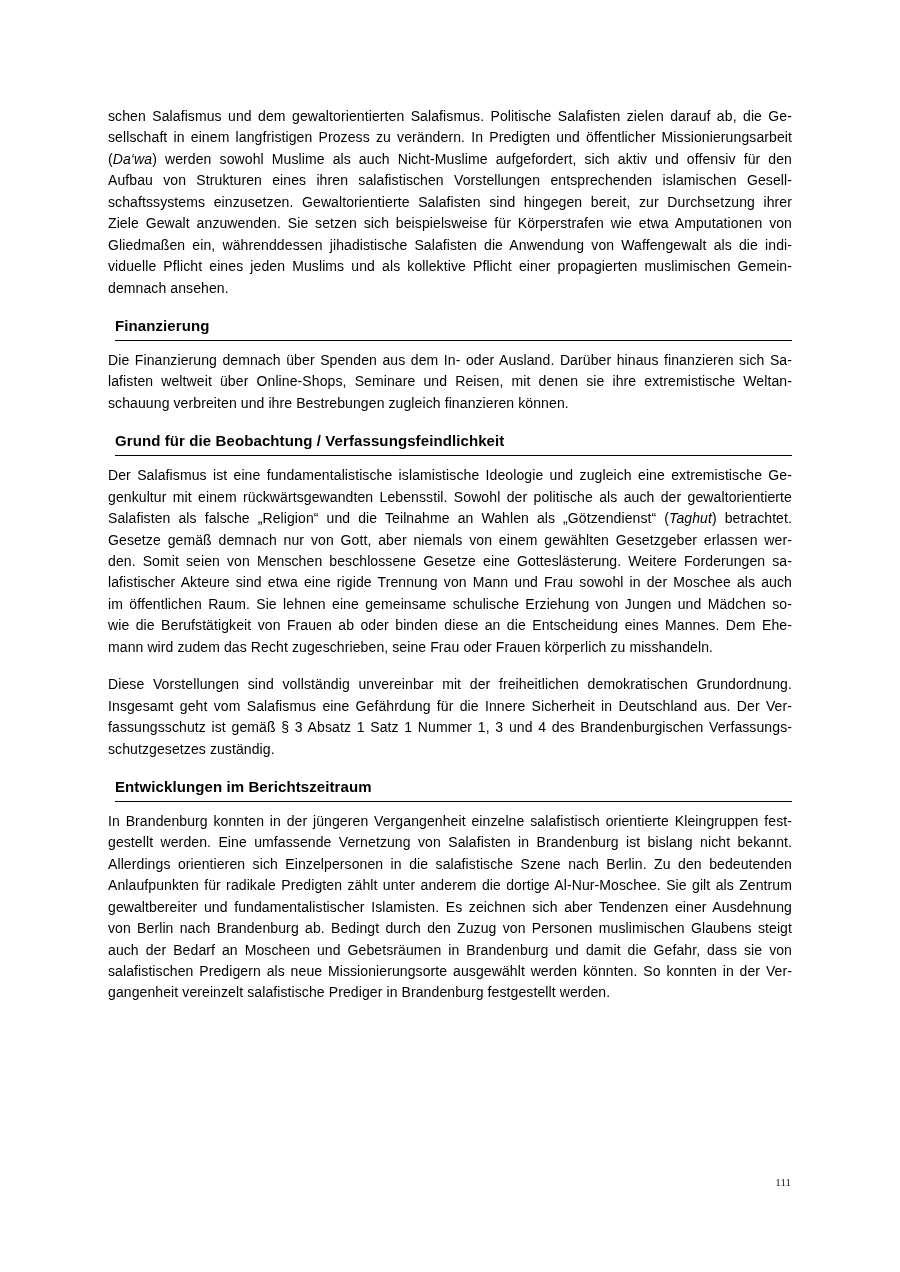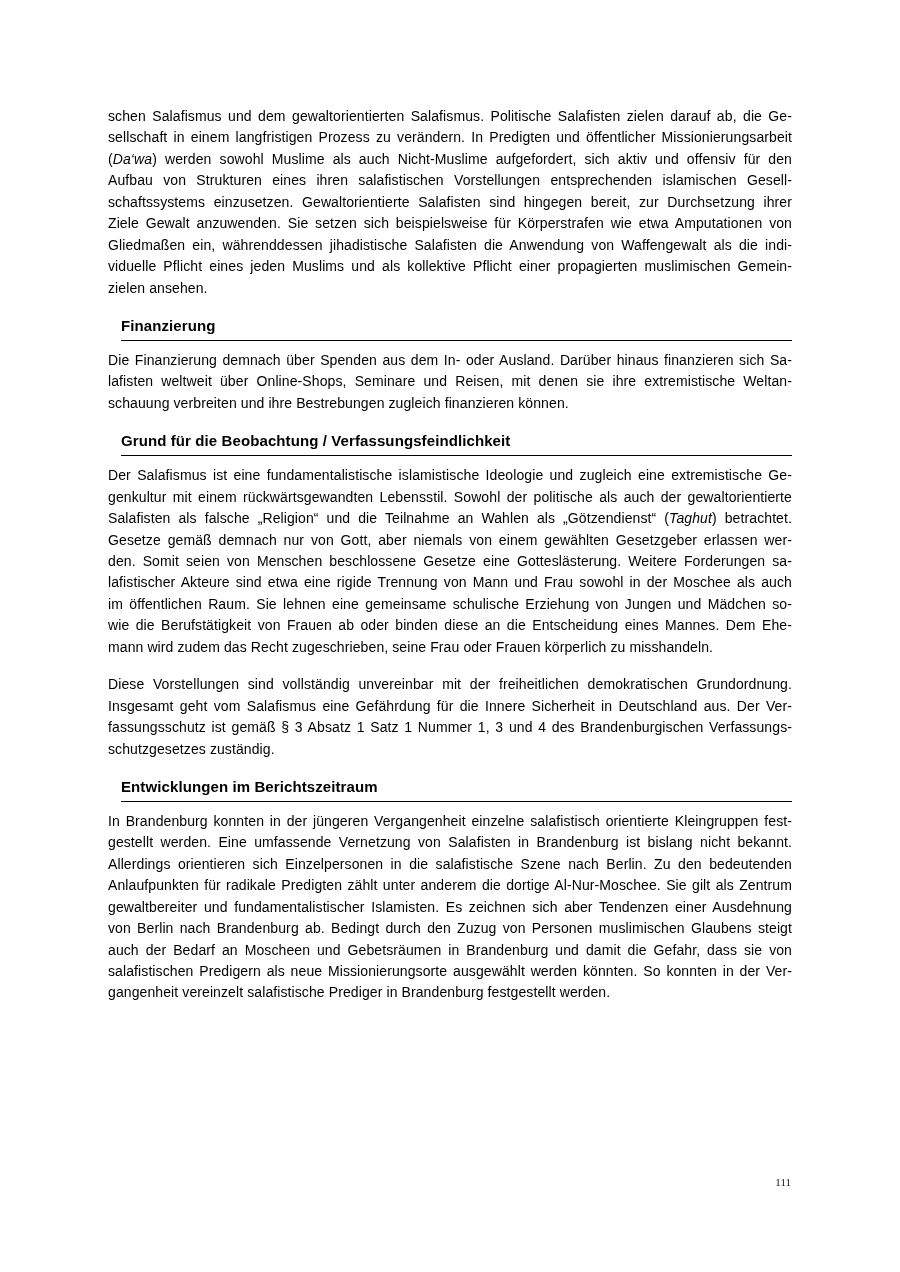--- a/index.html
+++ b/index.html
@@ -43,21 +43,21 @@
   }
   .line.last {
     text-align-last: left;
   }
   .heading {
     font-size: 15px;
     font-weight: bold;
     line-height: 21px;
     padding-bottom: 4px;
     border-bottom: 1.6px solid #000000;
-    margin: 16px 0 9px 13px;
+    margin: 16px 0 9px 7px;
     letter-spacing: 0.1px;
   }
   .page-number {
     position: absolute;
     right: 109px;
     top: 1176px;
     font-family: "Liberation Serif", serif;
     font-size: 11px;
     color: #1a1a1a;
   }
@@ -70,21 +70,21 @@
   <main class="content">
       <div class="paragraph">
         <div class="line">schen Salafismus und dem gewaltorientierten Salafismus. Politische Salafisten zielen darauf ab, die Ge-</div>
         <div class="line">sellschaft in einem langfristigen Prozess zu verändern. In Predigten und öffentlicher Missionierungsarbeit</div>
         <div class="line">(<i>Da‘wa</i>) werden sowohl Muslime als auch Nicht-Muslime aufgefordert, sich aktiv und offensiv für den</div>
         <div class="line">Aufbau von Strukturen eines ihren salafistischen Vorstellungen entsprechenden islamischen Gesell-</div>
         <div class="line">schaftssystems einzusetzen. Gewaltorientierte Salafisten sind hingegen bereit, zur Durchsetzung ihrer</div>
         <div class="line">Ziele Gewalt anzuwenden. Sie setzen sich beispielsweise für Körperstrafen wie etwa Amputationen von</div>
         <div class="line">Gliedmaßen ein, währenddessen jihadistische Salafisten die Anwendung von Waffengewalt als die indi-</div>
         <div class="line">viduelle Pflicht eines jeden Muslims und als kollektive Pflicht einer propagierten muslimischen Gemein-</div>
-        <div class="line last">zielen ansehen.</div>
+        <div class="line last">demnach ansehen.</div>
       </div>
       <div class="heading">Finanzierung</div>
       <div class="paragraph">
         <div class="line">Die Finanzierung demnach über Spenden aus dem In- oder Ausland. Darüber hinaus finanzieren sich Sa-</div>
         <div class="line">lafisten weltweit über Online-Shops, Seminare und Reisen, mit denen sie ihre extremistische Weltan-</div>
         <div class="line last">schauung verbreiten und ihre Bestrebungen zugleich finanzieren können.</div>
       </div>
       <div class="heading">Grund für die Beobachtung / Verfassungsfeindlichkeit</div>
       <div class="paragraph">
         <div class="line">Der Salafismus ist eine fundamentalistische islamistische Ideologie und zugleich eine extremistische Ge-</div>

